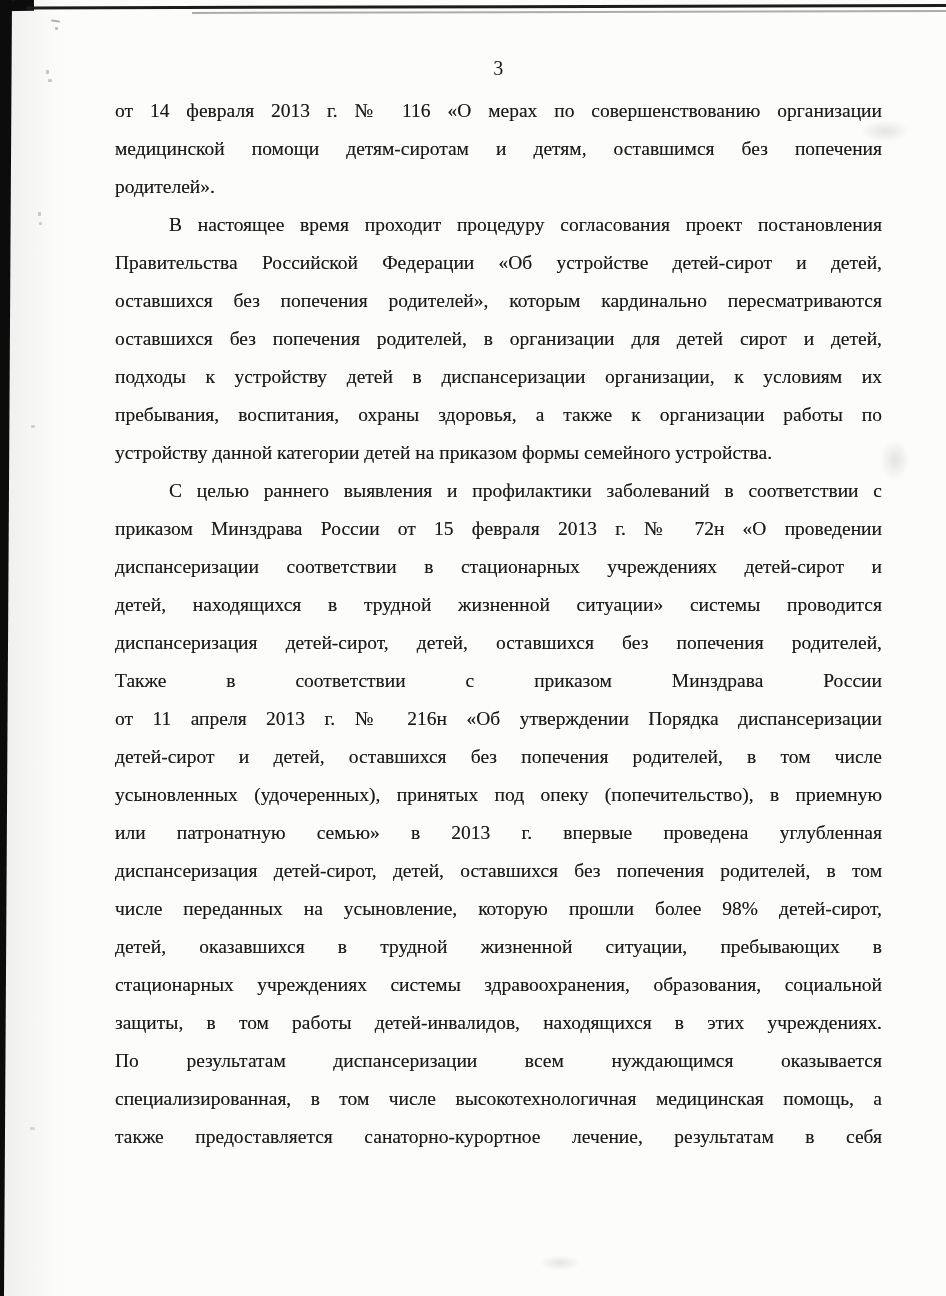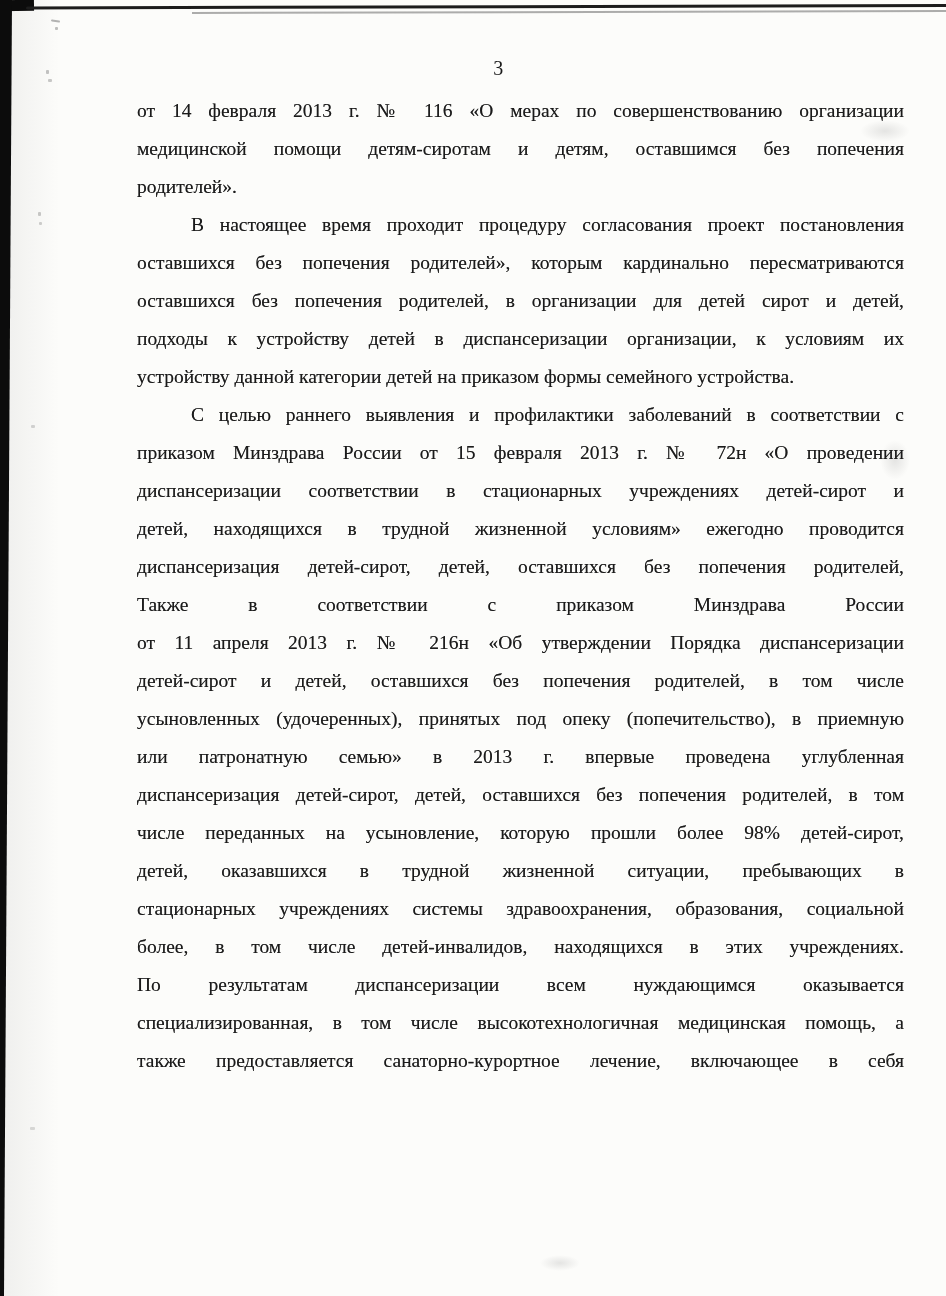--- a/index.html
+++ b/index.html
@@ -69,21 +69,20 @@
     text-align: center;
     font-size: 20px;
     letter-spacing: 0.5px;
   }
   .text-block {
     position: absolute;
     left: 115px;
     top: 92px;
     width: 767px;
     text-rendering: optimizeLegibility;
-    margin-left: 22px;
   }
   .line {
     height: 38px;
     line-height: 38px;
     font-size: 19.5px;
     white-space: nowrap;
     text-align: justify;
     text-align-last: justify;
     overflow: visible;
     text-shadow: 0 0 0.5px rgba(25,25,25,0.55);
@@ -138,36 +137,38 @@
   <div class="smudge sm2"></div>
   <div class="smudge sm3"></div>
 
   <div class="page-number">3</div>
 
   <div class="text-block" id="text-block">
       <div class="line">от 14 февраля 2013 г. № 116 «О мерах по совершенствованию организации</div>
       <div class="line">медицинской помощи детям-сиротам и детям, оставшимся без попечения</div>
       <div class="line no-stretch">родителей».</div>
       <div class="line indent">В настоящее время проходит процедуру согласования проект постановления</div>
+      <div class="line">Правительства Российской Федерации «Об устройстве детей-сирот и детей,</div>
       <div class="line">оставшихся без попечения родителей», которым кардинально пересматриваются</div>
       <div class="line">оставшихся без попечения родителей, в организации для детей сирот и детей,</div>
       <div class="line">подходы к устройству детей в диспансеризации организации, к условиям их</div>
+      <div class="line">пребывания, воспитания, охраны здоровья, а также к организации работы по</div>
       <div class="line no-stretch">устройству данной категории детей на приказом формы семейного устройства.</div>
       <div class="line indent">С целью раннего выявления и профилактики заболеваний в соответствии с</div>
       <div class="line">приказом Минздрава России от 15 февраля 2013 г. № 72н «О проведении</div>
       <div class="line">диспансеризации соответствии в стационарных учреждениях детей-сирот и</div>
-      <div class="line">детей, находящихся в трудной жизненной условиям» ежегодно проводится</div>
+      <div class="line">детей, находящихся в трудной жизненной ситуации» системы проводится</div>
       <div class="line">диспансеризация детей-сирот, детей, оставшихся без попечения родителей,</div>
       <div class="line">Также в соответствии с приказом Минздрава России</div>
       <div class="line">от 11 апреля 2013 г. № 216н «Об утверждении Порядка диспансеризации</div>
       <div class="line">детей-сирот и детей, оставшихся без попечения родителей, в том числе</div>
       <div class="line">усыновленных (удочеренных), принятых под опеку (попечительство), в приемную</div>
       <div class="line">или патронатную семью» в 2013 г. впервые проведена углубленная</div>
       <div class="line">диспансеризация детей-сирот, детей, оставшихся без попечения родителей, в том</div>
       <div class="line">числе переданных на усыновление, которую прошли более 98% детей-сирот,</div>
       <div class="line">детей, оказавшихся в трудной жизненной ситуации, пребывающих в</div>
       <div class="line">стационарных учреждениях системы здравоохранения, образования, социальной</div>
-      <div class="line">более, в том числе детей-инвалидов, находящихся в этих учреждениях.</div>
+      <div class="line">защиты, в том работы детей-инвалидов, находящихся в этих учреждениях.</div>
       <div class="line">По результатам диспансеризации всем нуждающимся оказывается</div>
       <div class="line">специализированная, в том числе высокотехнологичная медицинская помощь, а</div>
-      <div class="line">также предоставляется санаторно-курортное лечение, включающее в себя</div>
+      <div class="line">также предоставляется санаторно-курортное лечение, результатам в себя</div>
     </div>
 </div>
 
 </body></html>

